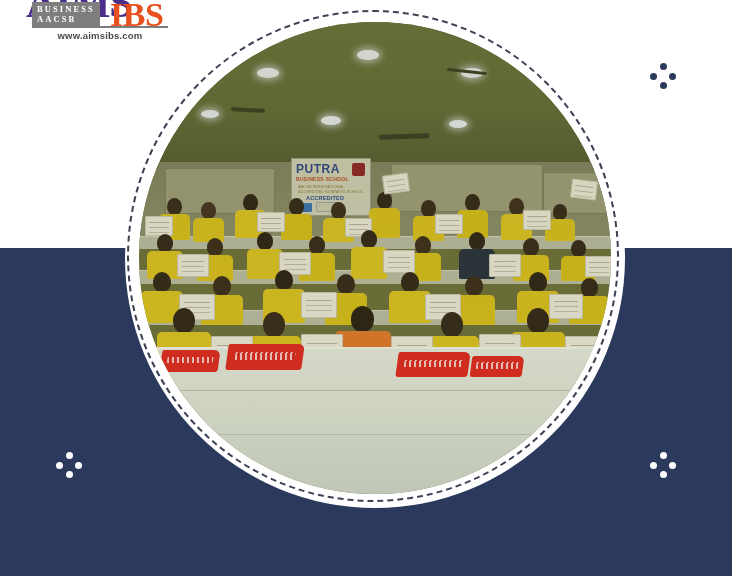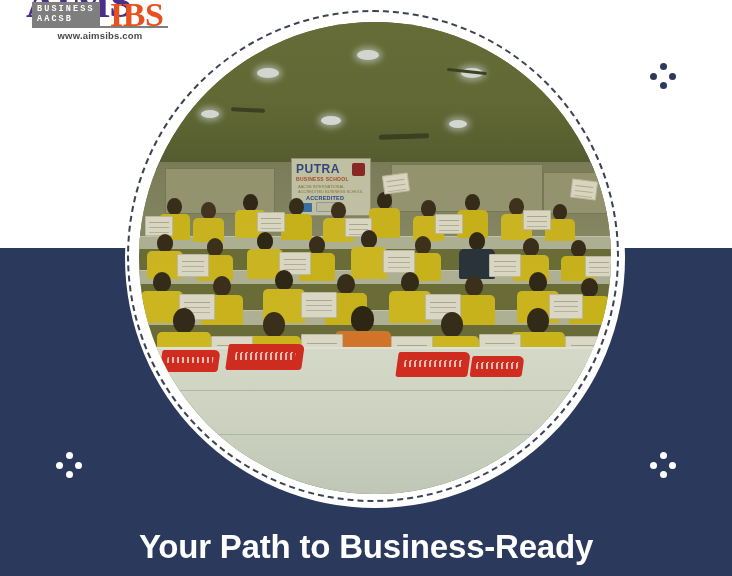--- a/index.html
+++ b/index.html
@@ -61,21 +61,21 @@
     position: absolute;
     left: 18px;
     top: 16px;
     background: #7e7e7e;
     padding: 3px 5px 4px 5px;
     line-height: 1.12;
   }
   .logo-bschool span {
     display: block;
     color: #ffffff;
-    font-family: Liberation Mono, monospace;
+    font-family: Liberation Serif, serif;
     font-weight: bold;
     font-size: 8.5px;
     letter-spacing: 2.1px;
   }
   .logo-rule {
     position: absolute;
     left: 18px;
     top: 40px;
     width: 136px;
     height: 2px;
@@ -527,15 +527,14 @@
     <i class="d-r"></i>
     <i class="d-b"></i>
   </div>
   <div class="dots dots-br">
     <i class="d-t"></i>
     <i class="d-l"></i>
     <i class="d-r"></i>
     <i class="d-b"></i>
   </div>
 
-  <div class="headline">Your Path to Business-Ready</div>
 
 </div>
 
 </body></html>

